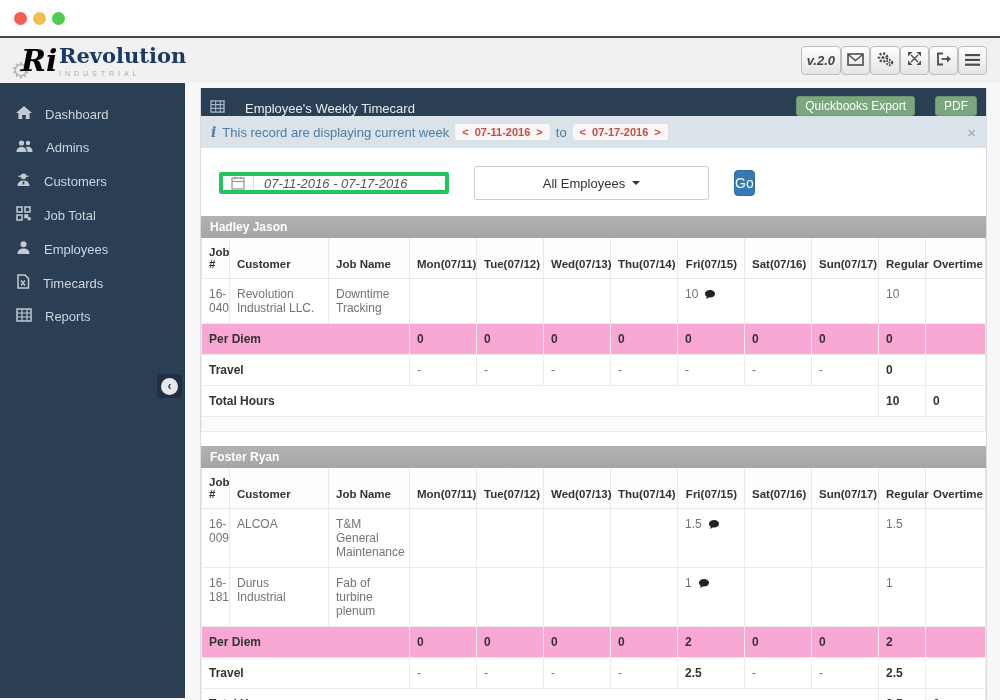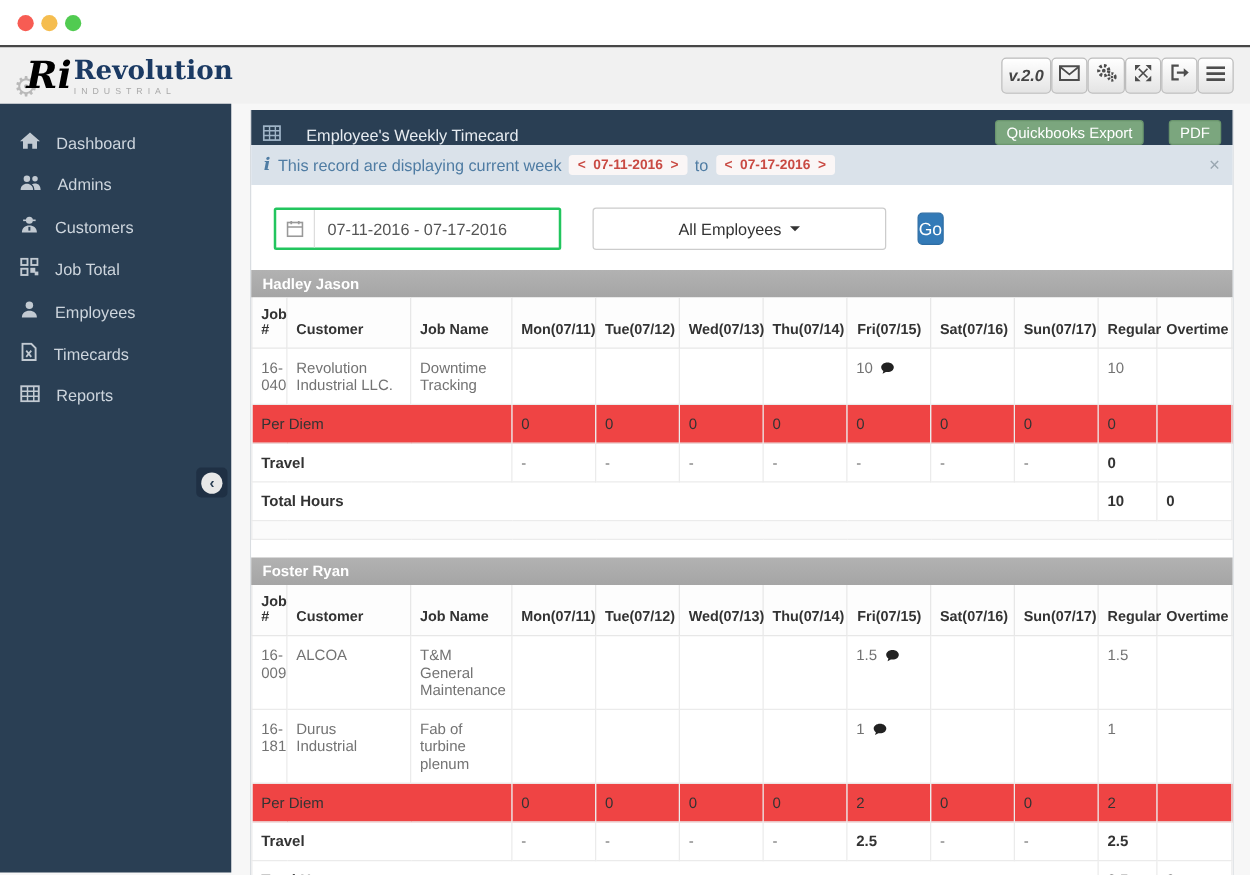--- a/index.html
+++ b/index.html
@@ -55,22 +55,22 @@
 
   .info-bar { background:#dae2ea; height:32px; display:flex; align-items:center; gap:6px;
               padding:0 10px; color:#4f7ca3; font-size:13px; }
   .info-i { font:italic bold 14px "DejaVu Serif", serif; }
   .date-pill { background:#faf6f6; border-radius:3px; padding:2px 7px; color:#c94a43;
                font-size:11px; font-weight:bold; display:flex; gap:6px; cursor:default; }
   .pill-arrow { cursor:pointer; }
   .info-close { margin-left:auto; color:#9aa7b1; font-size:15px; cursor:pointer; }
 
   .filter-row { display:flex; align-items:center; padding:18px 18px 16px; }
-  .date-input { width:230px; height:34px; border:2px solid #22c55e; border-radius:2px;
-                display:flex; align-items:center; background:#fff; }
+  .date-input { width:230px; height:22px; border:4px solid #22c55e; border-radius:2px;
+                display:flex; align-items:center; background:#fff;font-style:italic; }
   .date-input .cal { padding:0 8px; border-right:1px solid #ddd; height:100%; display:flex; align-items:center; color:#999; }
   .date-input .val { padding:0 10px; font-size:13px; color:#555; }
   .emp-select { width:235px; height:34px; border:1px solid #cccccc; border-radius:3px; background:#fff;
                 margin-left:25px; display:flex; align-items:center; justify-content:center; gap:7px;
                 font-size:13px; color:#333; cursor:pointer; }
   .caret { width:0; height:0; border-left:4px solid transparent; border-right:4px solid transparent;
            border-top:4px solid #333; }
   .go-btn { margin-left:25px; background:#337ab7; border:1px solid #2e6da4; color:#fff;
             font-size:14px; padding:4px 0; border-radius:4px; cursor:pointer; }
 
@@ -79,21 +79,21 @@
   .section { margin-bottom:0; }
   .gap { height:14px; background:#fff; }
 
   table { width:100%; border-collapse:collapse; table-layout:fixed; font-size:12px; }
   col.c-job{width:28px;} col.c-cust{width:99px;} col.c-jobname{width:81px;}
   col.c-day{width:67px;} col.c-reg{width:47px;} col.c-ot{width:60px;}
   th { font-size:11.5px; color:#333; text-align:left; vertical-align:bottom; padding:8px 7px;
        border:1px solid #e7e7e7; border-top:none; background:#fdfdfd; }
   th.day { text-align:right; }
   td { padding:8px 7px; color:#737373; border:1px solid #ebebeb; vertical-align:top; background:#fff; }
-  tr.per-diem td { background:#ef4444; font-weight:normal; color:#333; }
+  tr.per-diem td { background:#f9a8d4; font-weight:bold; color:#333; }
   tr.travel td { background:#fff; }
   tr.travel td.num { font-weight:bold; color:#333; }
   tr.total td { background:#fff; font-weight:bold; color:#333; }
   td.lbl { font-weight:bold; color:#333; }
   td.red { color:#e01414; }
   tr.empty-row td { height:15px; padding:0; background:#fbfbfb; }
   .bubble { display:inline-block; vertical-align:-2px; margin-left:6px; }
 </style>
 </head>
 <body>

